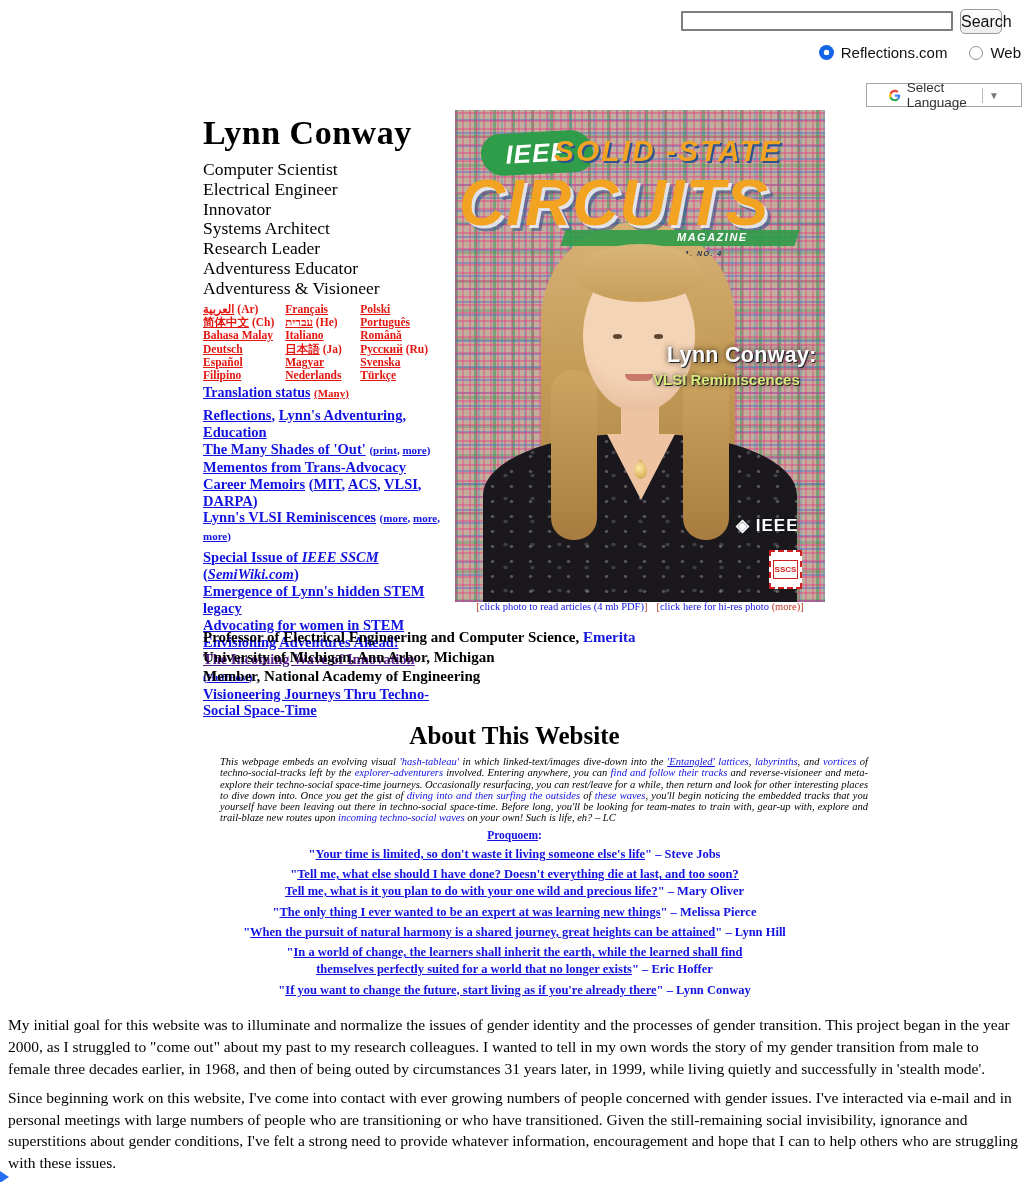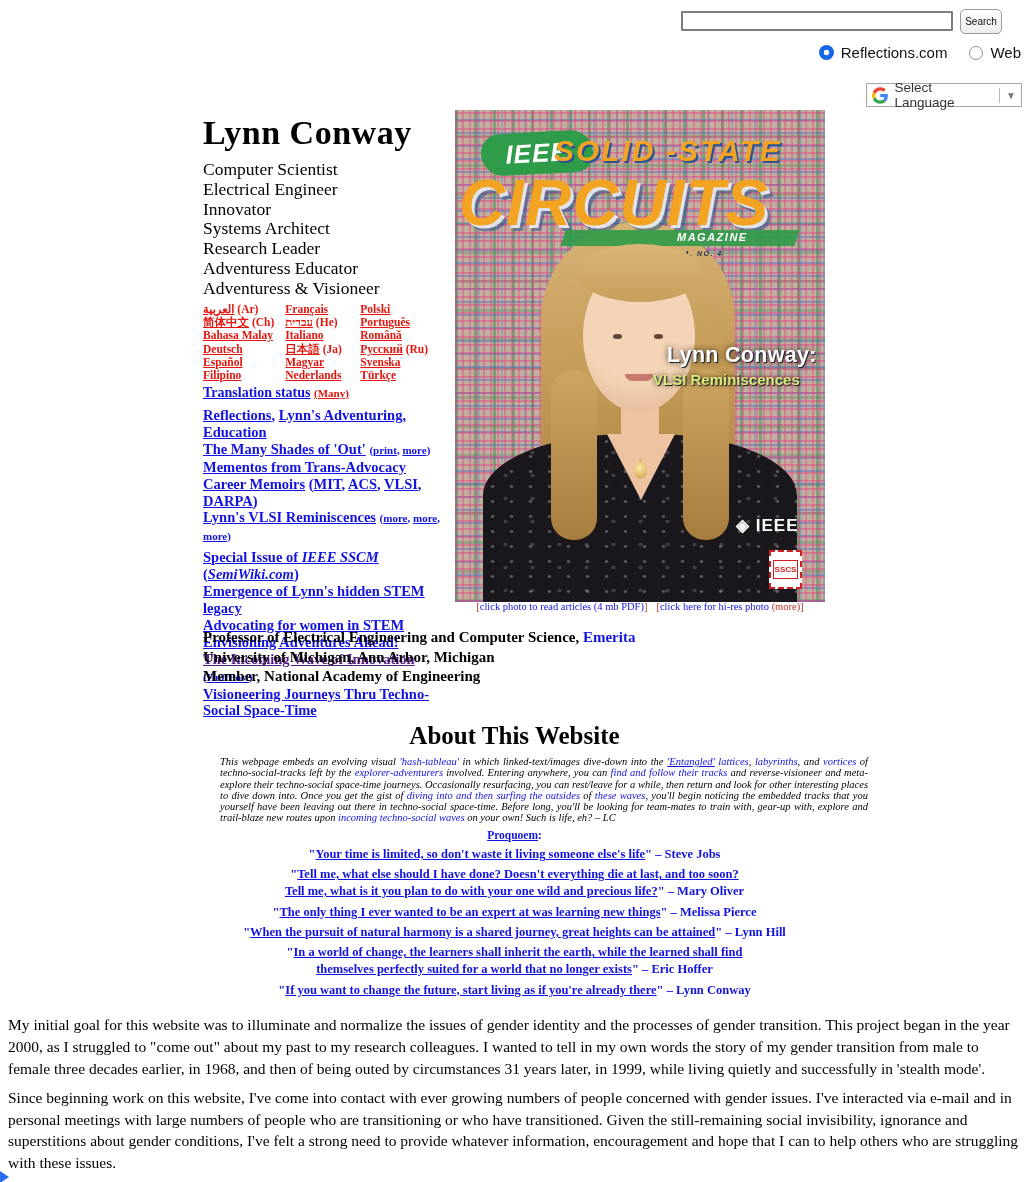--- a/index.html
+++ b/index.html
@@ -6,29 +6,29 @@
   *{box-sizing:border-box; margin:0; padding:0;}
   html,body{background:#fff;}
   body{width:1029px; height:1182px; overflow:hidden; position:relative;
        font-family:"Liberation Serif","DejaVu Serif",serif; color:#000;}
   .abs{position:absolute;}
 
   
   .search-input{left:681px; top:11px; width:272px; height:20px; border:2px solid #7d7d7d; border-radius:1px;
       font-family:"Liberation Sans",sans-serif; font-size:13px; padding:0 4px;}
   .search-btn{left:960px; top:9px; width:42px; height:25px; background:linear-gradient(#fdfdfd,#ededed);
-      border:1px solid #9a9a9a; border-radius:5px; font-family:"Liberation Sans",sans-serif; font-size:10px; color:#111;}
+      border:1px solid #9a9a9a; border-radius:5px; font-family:"Liberation Sans",sans-serif; font-size:16px; color:#111;}
   .radio-row{top:44px; right:8px; display:flex; align-items:center; gap:7px;
       font-family:"Liberation Sans",sans-serif; font-size:15px; color:#111;}
   .radio{width:14px; height:14px; border-radius:50%; border:1.5px solid #909090; background:#fff; display:inline-block;}
   .radio.checked{width:15px; height:15px; border:none;
       background:radial-gradient(circle,#fff 0 2.6px,#1465e8 3.1px 8px);}
   .radio-gap{width:8px;}
   .translate{left:866px; top:83px; width:156px; height:24px; border:1px solid #a6a6a6; background:#fff;
-      display:flex; align-items:center; gap:6px; padding:0 5px;
+      display:flex; align-items:center; gap:6px; padding:0 22px;
       font-family:"Liberation Sans",sans-serif; font-size:13.5px; color:#333;}
   .translate .gdiv{width:1px; height:15px; background:#bbb; margin-left:auto;}
   .translate .tri{color:#777; font-size:10px;}
 
   
   h1.title{left:203px; top:114px; font-size:34px; font-weight:bold; letter-spacing:.5px;}
   .roles{left:203px; top:160px; font-size:17.5px; line-height:19.8px;}
   .langs{left:203px; top:303px; display:flex; gap:11px; font-size:11.5px; font-weight:bold; line-height:13.2px;}
   .lang-col{min-width:64px;}
   .lang-item{color:var(--red); white-space:nowrap;}

